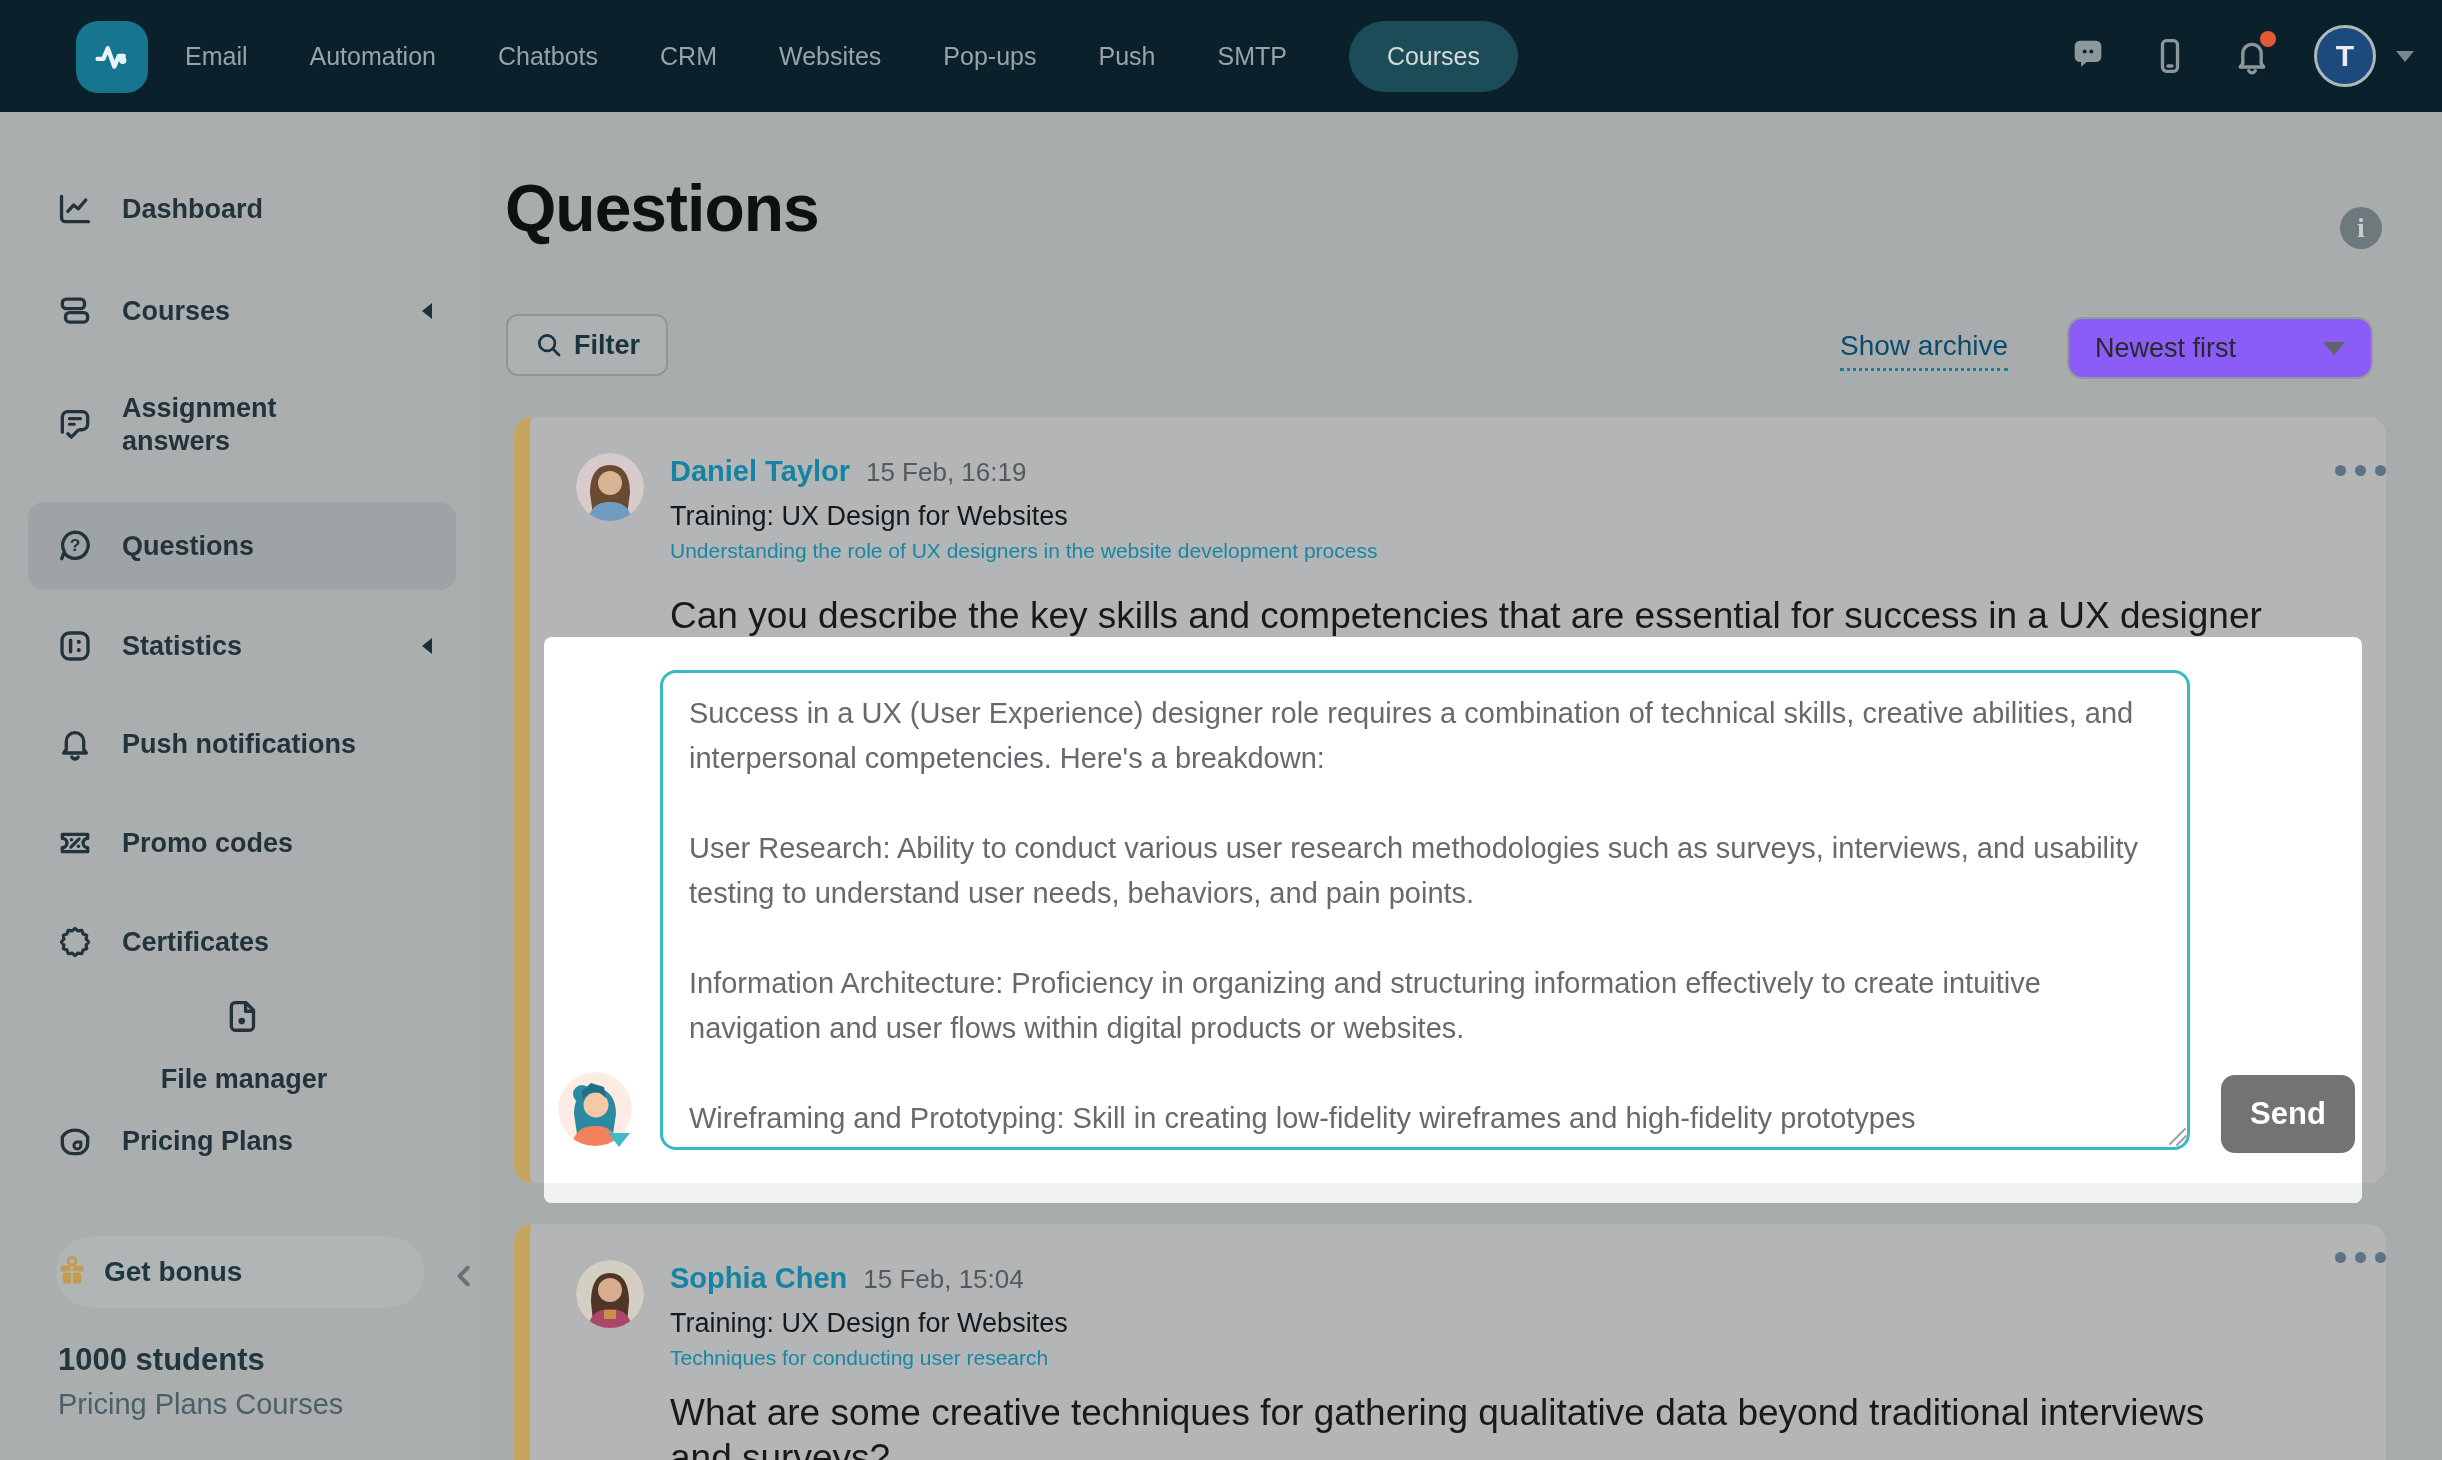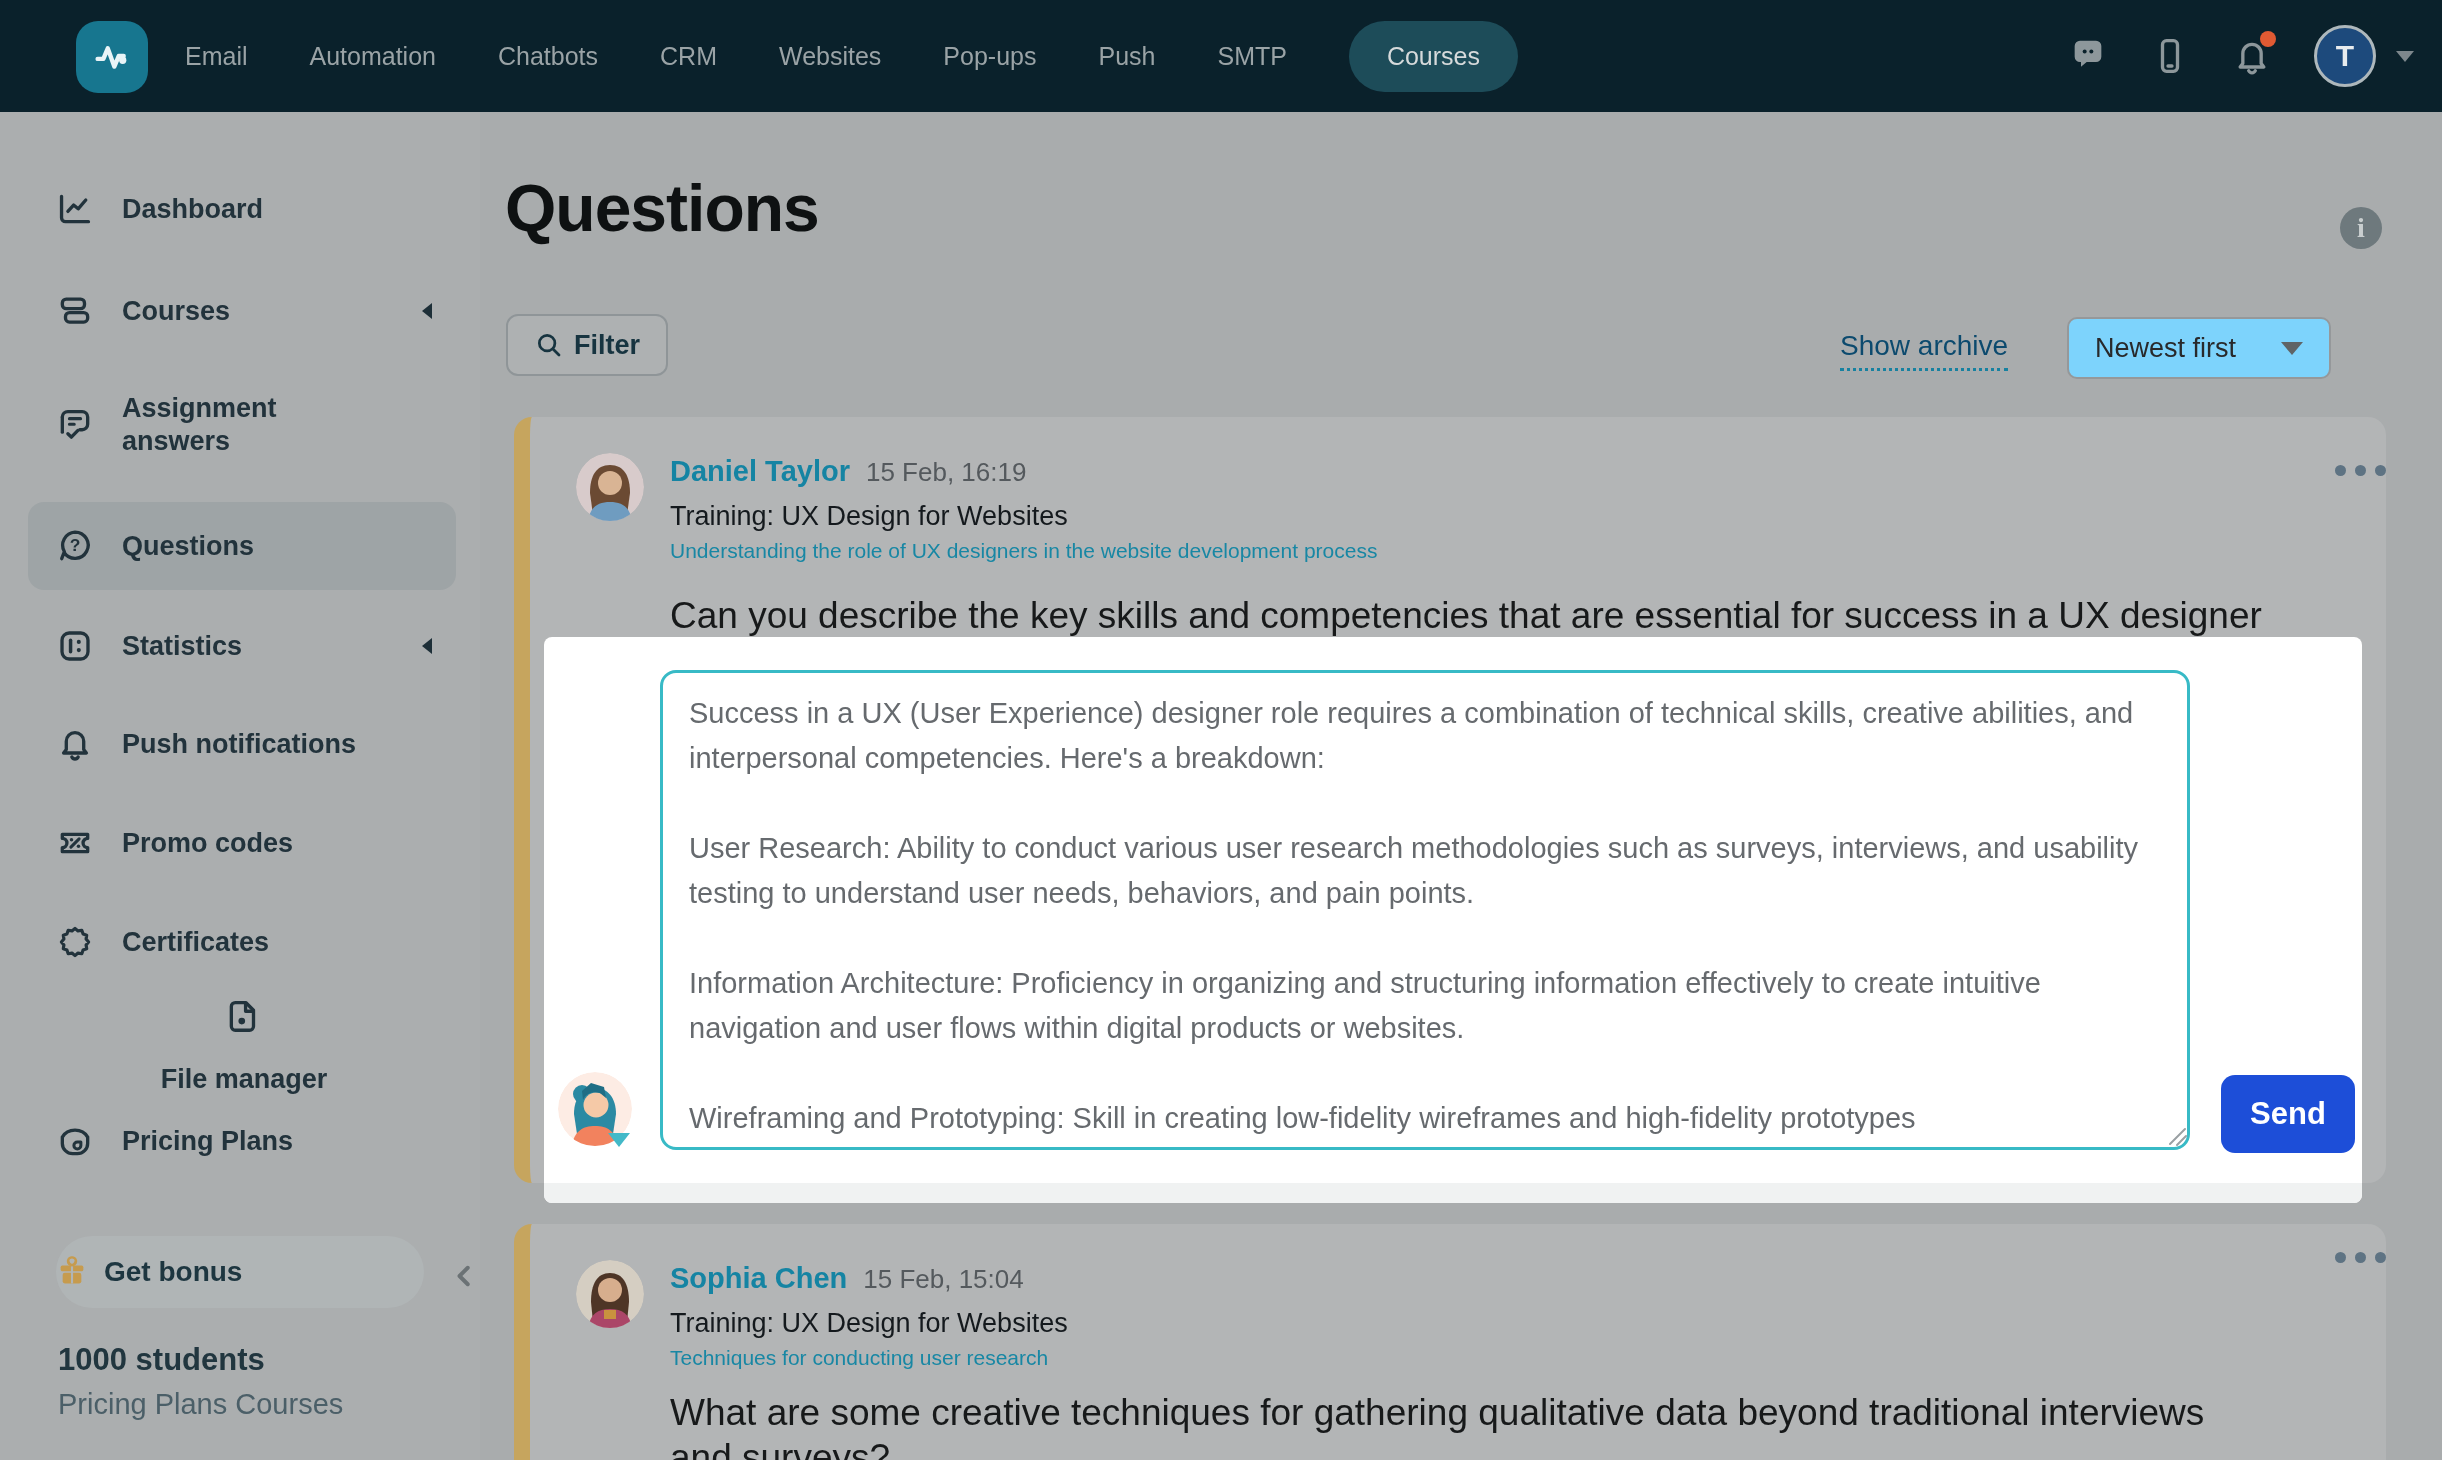--- a/index.html
+++ b/index.html
@@ -31,21 +31,21 @@
   .collapse-ch { position:absolute; left:446px; top:1146px; width:36px; height:36px; }
   .students { position:absolute; left:58px; top:1230px; font-size:31px; font-weight:700; color:#21363f; }
   .students-sub { position:absolute; left:58px; top:1276px; font-size:29px; color:#4b5f68; }
 
   
   .title { position:absolute; left:505px; top:170px; font-size:66px; font-weight:800; letter-spacing:-1px; color:#0e1112; }
   .info-badge { position:absolute; left:2340px; top:207px; width:42px; height:42px; border-radius:50%; background:#6e797d; color:#c9cecf; display:flex; align-items:center; justify-content:center; font-family:"Liberation Serif","DejaVu Serif",serif; font-weight:700; font-size:28px; }
   .filter-btn { position:absolute; left:506px; top:314px; width:162px; height:62px; border:2px solid #8f9598; border-radius:12px; background:#aeb1b2; display:flex; align-items:center; justify-content:center; gap:10px; cursor:pointer; }
   .filter-btn span { font-size:27px; font-weight:700; color:#173440; }
   .show-archive { position:absolute; left:1840px; top:330px; font-size:28px; color:#0c4a6e; border-bottom:3px dotted #1781a0; padding-bottom:6px; cursor:pointer; }
-  .sort-select { position:absolute; left:2067px; top:317px; width:264px; height:62px; border:2px solid #95989a; border-radius:10px; background:#7dd3fc; display:flex; align-items:center; padding:0 26px; cursor:pointer; }
+  .sort-select { position:absolute; left:2067px; top:317px; width:306px; height:62px; border:2px solid #95989a; border-radius:16px; background:#8b5cf6; display:flex; align-items:center; padding:0 26px; cursor:pointer; }
   .sort-select span { font-size:27px; color:#28292b; }
   .select-caret { margin-left:auto; width:0; height:0; border-left:11px solid transparent; border-right:11px solid transparent; border-top:13px solid #5f6466; }
 
   
   .qcard { position:absolute; left:514px; width:1872px; background:#b3b5b6; border-radius:18px; border-left:16px solid #c6a55e; }
   .qcard .avatar { position:absolute; left:46px; top:36px; width:68px; height:68px; border-radius:50%; overflow:hidden; }
   .qname { position:absolute; left:140px; top:38px; font-size:29px; font-weight:700; color:#1584a3; cursor:pointer; }
   .qtime { font-size:26px; font-weight:400; color:#54595d; margin-left:16px; }
   .qtraining { position:absolute; left:140px; top:84px; font-size:27px; color:#14191d; }
   .qtopic { position:absolute; left:140px; top:122px; font-size:21px; color:#1887a4; cursor:pointer; }
@@ -53,21 +53,21 @@
   .dots { position:absolute; left:1805px; top:48px; display:flex; gap:9px; cursor:pointer; }
   .dots i { width:11px; height:11px; border-radius:50%; background:#5e7383; }
 
   
   .compose { position:absolute; left:544px; top:637px; width:1818px; height:566px; background:#ffffff; border-radius:8px; z-index:20; }
   .compose-footer { position:absolute; left:0; right:0; bottom:0; height:20px; background:#f0f2f2; border-radius:0 0 8px 8px; }
   .reply-avatar { position:absolute; left:14px; top:435px; width:74px; height:74px; border-radius:50%; overflow:hidden; }
   .reply-caret { position:absolute; left:64px; top:496px; width:0; height:0; border-left:11px solid transparent; border-right:11px solid transparent; border-top:14px solid #43b9c8; }
   .reply-box { position:absolute; left:116px; top:33px; width:1530px; height:480px; border:3px solid #38bac6; border-radius:16px; background:#fff; color:#666a6e; font-family:"Liberation Sans","DejaVu Sans",sans-serif; font-size:29px; line-height:45px; padding:18px 26px; resize:none; outline:none; overflow:hidden; }
   .resize-handle { position:absolute; left:1622px; top:488px; }
-  .send-btn { position:absolute; left:1677px; top:438px; width:134px; height:78px; border:none; border-radius:14px; background:#1d4ed8; color:#ffffff; font-family:inherit; font-size:31px; font-weight:700; cursor:pointer; }
+  .send-btn { position:absolute; left:1677px; top:438px; width:134px; height:78px; border:none; border-radius:14px; background:#737373; color:#ffffff; font-family:inherit; font-size:31px; font-weight:700; cursor:pointer; }
 
   svg { display:block; }
 </style>
 </head>
 <body>
 
 <div class="page">
 
   <div class="topnav">
     <div class="logo">

